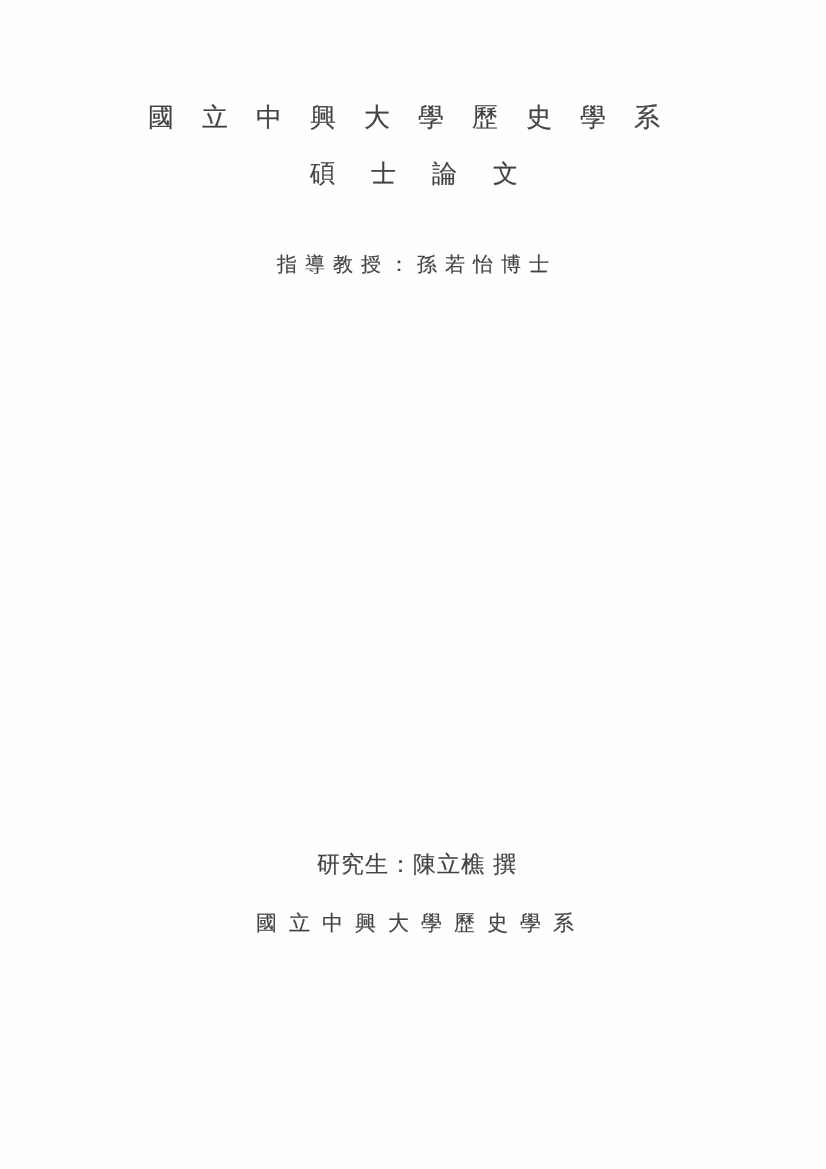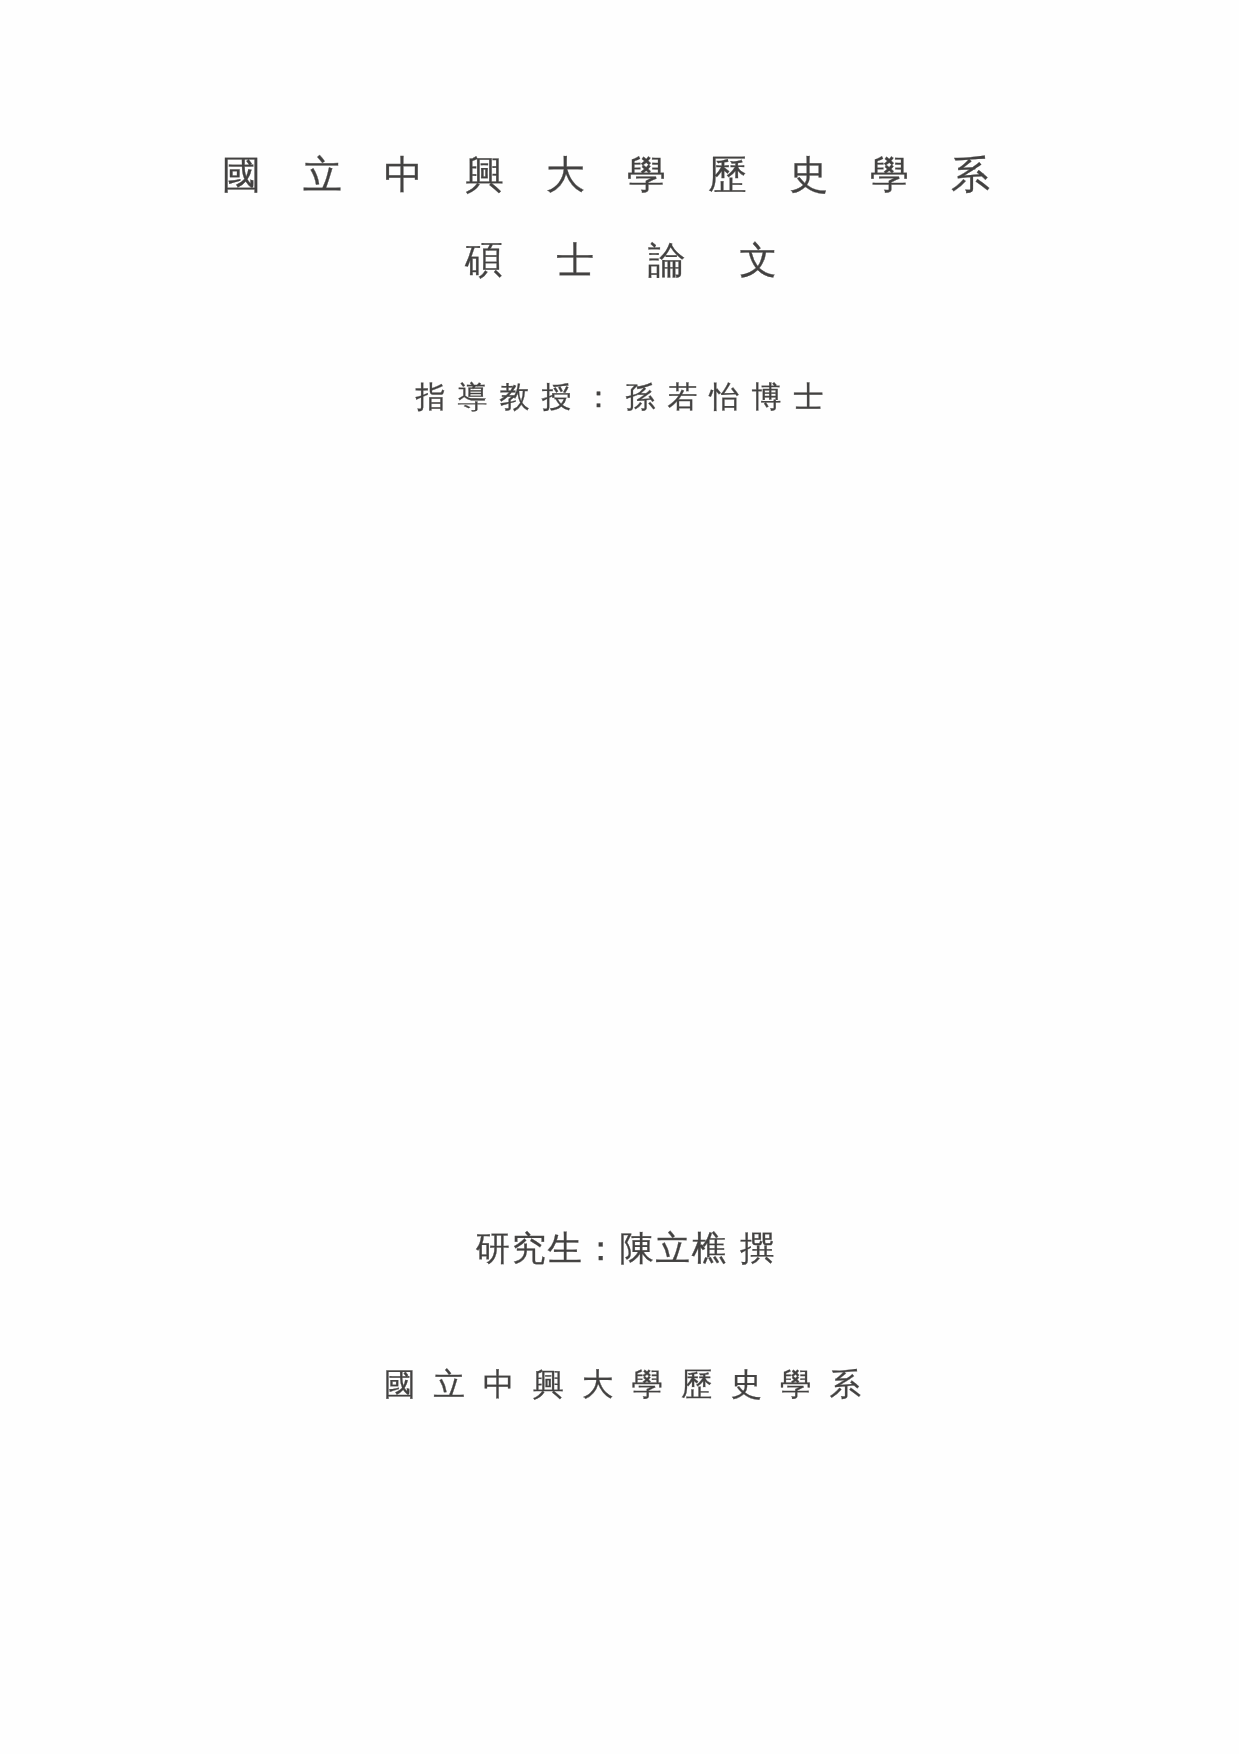--- a/index.html
+++ b/index.html
@@ -43,21 +43,21 @@
     letter-spacing: 8px;
     margin-left: 37px;
   }
   .title-line {
     top: 453px;
     left: 126px;
     font-size: 28px;
     letter-spacing: 2px;
   }
   .student-line {
-    top: 822px;
+    top: 853px;
     left: 317px;
     font-size: 23px;
     letter-spacing: 1px;
   }
   .date-line {
     top: 913px;
     left: 256px;
     font-size: 21px;
     letter-spacing: 12px;
   }

